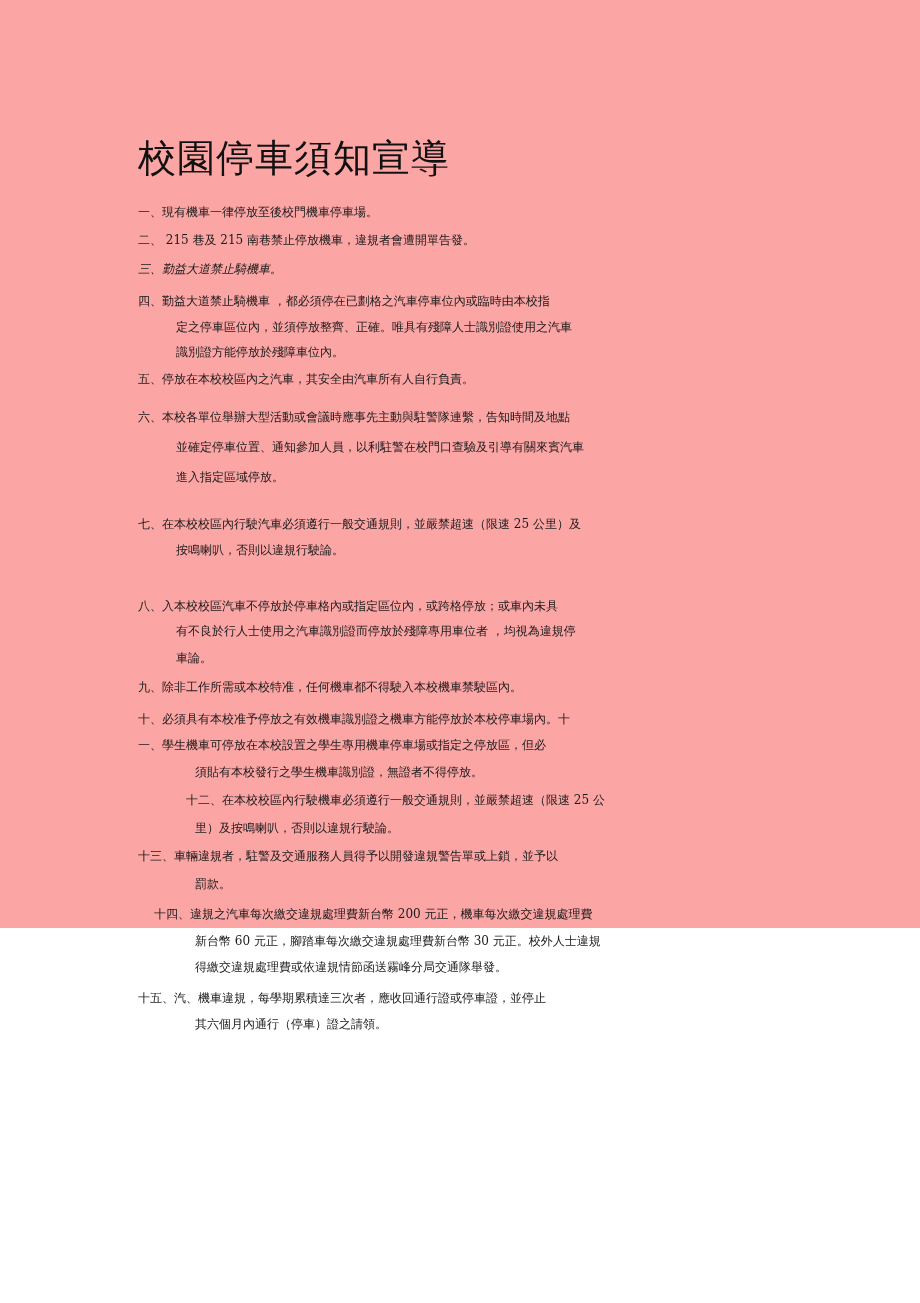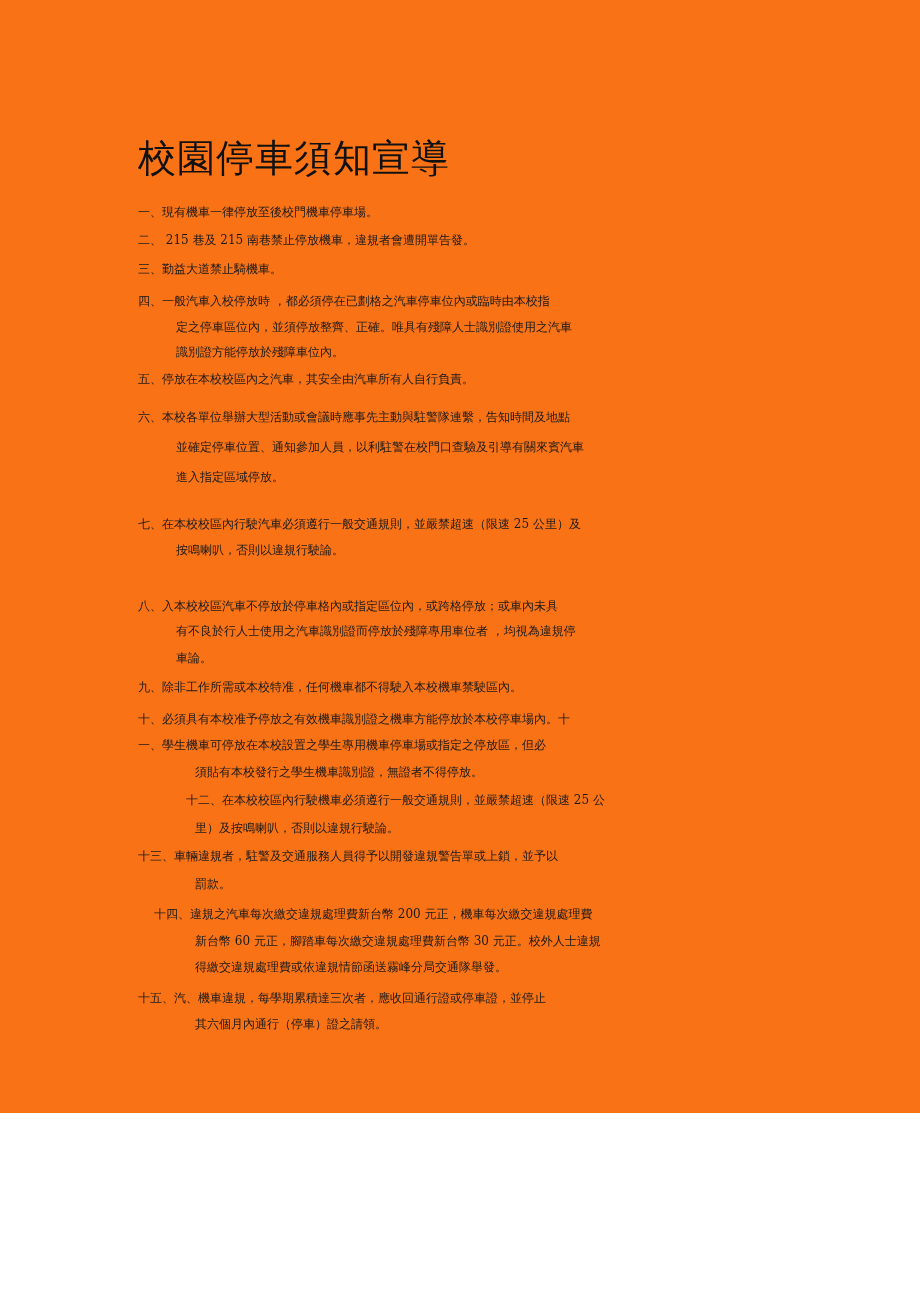--- a/index.html
+++ b/index.html
@@ -1,32 +1,32 @@
 <!DOCTYPE html>
 <html><head>
   <meta charset="utf-8">
   <style>
     html, body { margin: 0; padding: 0; background: #ffffff; }
     body { width: 920px; height: 1303px; position: relative; overflow: hidden;
            font-family: "DejaVu Serif", "Liberation Serif", serif; color: #111; }
-    .page { position: absolute; left: 0; top: 0; width: 920px; height: 1113px; background: #f97316; }
+    .page { position: absolute; left: 0; top: 0; width: 920px; height: 928px; background: #fca5a5; }
     .title { position: absolute; left: 138px; top: 134px; font-size: 38px; line-height: 48px;
              letter-spacing: 1px; color: #111; white-space: nowrap; }
     .line { position: absolute; font-size: 12px; line-height: 22px; white-space: nowrap; color: #1a1a1a; }
   </style>
 </head>
 <body>
 
 <div class="page">
   <div class="title">校園停車須知宣導</div>
   <div id="lines">
       <div class="line" style="left: 138px; top: 201px;">一、現有機車一律停放至後校門機車停車場。</div>
       <div class="line" style="left: 138px; top: 229px;">二、 215 巷及 215 南巷禁止停放機車，違規者會遭開單告發。</div>
-      <div class="line" style="left: 138px; top: 258px;">三、勤益大道禁止騎機車。</div>
-      <div class="line" style="left: 138px; top: 290px;">四、一般汽車入校停放時 ，都必須停在已劃格之汽車停車位內或臨時由本校指</div>
+      <div class="line" style="left: 138px; top: 258px; font-style: italic;">三、勤益大道禁止騎機車。</div>
+      <div class="line" style="left: 138px; top: 290px;">四、勤益大道禁止騎機車 ，都必須停在已劃格之汽車停車位內或臨時由本校指</div>
       <div class="line" style="left: 176px; top: 316px;">定之停車區位內，並須停放整齊、正確。唯具有殘障人士識別證使用之汽車</div>
       <div class="line" style="left: 176px; top: 341px;">識別證方能停放於殘障車位內。</div>
       <div class="line" style="left: 138px; top: 368px;">五、停放在本校校區內之汽車，其安全由汽車所有人自行負責。</div>
       <div class="line" style="left: 138px; top: 406px;">六、本校各單位舉辦大型活動或會議時應事先主動與駐警隊連繫，告知時間及地點</div>
       <div class="line" style="left: 176px; top: 436px;">並確定停車位置、通知參加人員，以利駐警在校門口查驗及引導有關來賓汽車</div>
       <div class="line" style="left: 176px; top: 466px;">進入指定區域停放。</div>
       <div class="line" style="left: 138px; top: 513px;">七、在本校校區內行駛汽車必須遵行一般交通規則，並嚴禁超速（限速  25  公里）及</div>
       <div class="line" style="left: 176px; top: 539px;">按鳴喇叭，否則以違規行駛論。</div>
       <div class="line" style="left: 138px; top: 595px; text-align: right;">八、入本校校區汽車不停放於停車格內或指定區位內，或跨格停放；或車內未具</div>
       <div class="line" style="left: 176px; top: 620px;">有不良於行人士使用之汽車識別證而停放於殘障專用車位者      ，均視為違規停</div>

